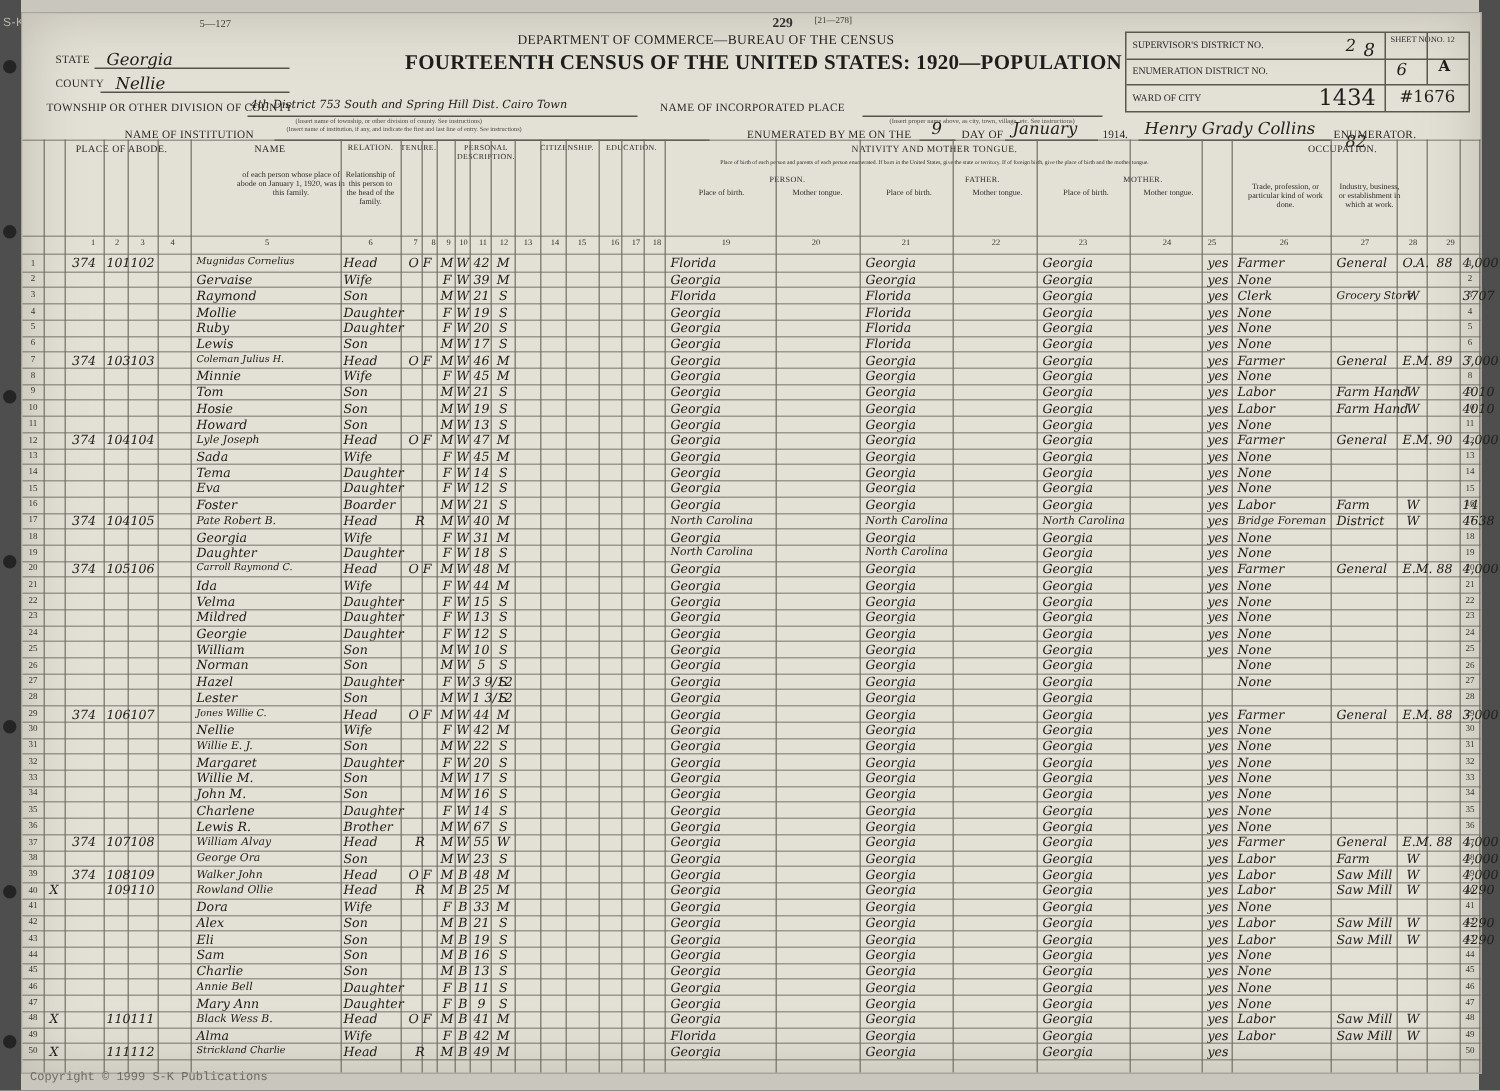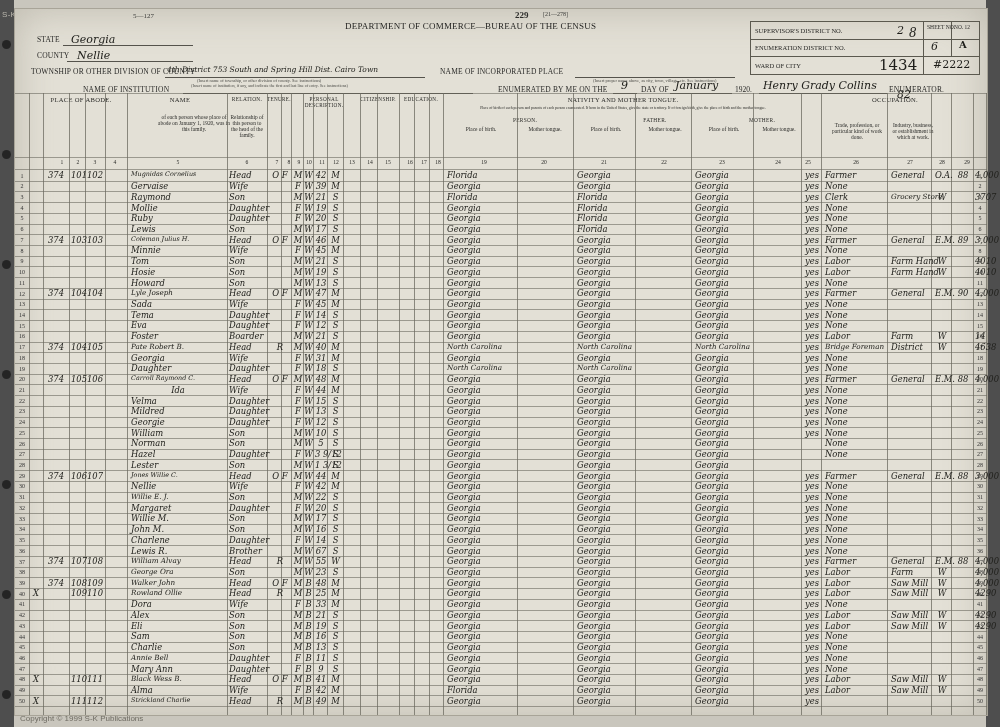--- a/index.html
+++ b/index.html
@@ -26,21 +26,21 @@
     position:absolute;left:2px;width:9px;height:9px;border-radius:50%;
     background:#1d1d1d;opacity:.85;
   }
   .watermark{
     position:absolute;left:2px;top:10px;
     color:#b9b6ac;font-size:8px;letter-spacing:.3px;
     white-space:nowrap;font-family:"Liberation Sans",sans-serif;
   }
   .watermark-bottom{
     position:absolute;left:20px;bottom:4px;
-    color:#6e6b62;font-size:8px;font-family:Liberation Sans, sans-serif;
+    color:#6e6b62;font-size:8px;font-family:Liberation Mono, monospace;
   }
 
   
   .hdr{position:absolute;left:0;top:0;width:972px;height:84px;}
   .formno{position:absolute;left:118px;top:3px;font-size:7px;color:#3a3a38;}
   .pageno{position:absolute;left:500px;top:1px;font-size:9px;font-weight:bold;color:#2e2e2c;}
   .pageno2{position:absolute;left:528px;top:2px;font-size:6px;color:#3a3a38;}
   .title-dept{
     position:absolute;left:330px;top:12px;font-size:9px;letter-spacing:.2px;color:#262624;
     font-family:"Liberation Serif",serif;
@@ -92,20 +92,21 @@
 
   <div class="watermark">S-K Publications - US Genealogy Archives - Rootsweb</div>
 
   <div class="paper">
 
     <div class="hdr">
       <div class="formno">5—127</div>
       <div class="pageno">229</div>
       <div class="pageno2">[21—278]</div>
       <div class="title-dept">DEPARTMENT OF COMMERCE—BUREAU OF THE CENSUS</div>
+      <div class="title-main">FOURTEENTH CENSUS OF THE UNITED STATES: 1920—POPULATION</div>
 
       <div class="fld" style="left:22px;top:26px;"><span class="lbl">STATE</span></div>
       <div class="rule" style="left:48px;top:36px;width:130px;"></div>
       <div class="cell" style="left:56px;top:24px;font-size:11px;">Georgia</div>
 
       <div class="fld" style="left:22px;top:42px;"><span class="lbl">COUNTY</span></div>
       <div class="rule" style="left:52px;top:52px;width:126px;"></div>
       <div class="cell" style="left:62px;top:40px;font-size:11px;">Nellie</div>
 
       <div class="fld" style="left:16px;top:58px;"><span class="lbl">TOWNSHIP OR OTHER DIVISION OF COUNTY</span></div>
@@ -120,42 +121,42 @@
       <div class="fld" style="left:68px;top:76px;"><span class="lbl">NAME OF INSTITUTION</span></div>
       <div class="rule" style="left:168px;top:84px;width:290px;"></div>
       <div class="fld" style="left:176px;top:74px;font-size:4.2px;color:#4a4a46;">(Insert name of institution, if any, and indicate the first and last line of entry. See instructions)</div>
 
       <div class="fld" style="left:483px;top:76px;"><span class="lbl">ENUMERATED BY ME ON THE</span></div>
       <div class="cell" style="left:606px;top:70px;font-size:11px;">9</div>
       <div class="rule" style="left:598px;top:84px;width:24px;"></div>
       <div class="fld" style="left:626px;top:76px;"><span class="lbl">DAY OF</span></div>
       <div class="cell" style="left:660px;top:70px;font-size:11px;">January</div>
       <div class="rule" style="left:655px;top:84px;width:62px;"></div>
-      <div class="fld" style="left:720px;top:76px;">1920.</div>
+      <div class="fld" style="left:720px;top:76px;">1914.</div>
       <div class="cell" style="left:748px;top:70px;font-size:11px;">Henry Grady Collins</div>
       <div class="rule" style="left:744px;top:84px;width:128px;"></div>
       <div class="fld" style="left:874px;top:76px;"><span class="lbl">ENUMERATOR.</span></div>
 
       <div class="supbox">
         <div class="r" style="top:17px;"></div>
         <div class="r" style="top:34px;"></div>
         <div class="c" style="left:172px;"></div>
         <div class="c" style="left:200px;height:34px;"></div>
         <div class="sup-t" style="left:4px;top:5px;">SUPERVISOR'S DISTRICT NO.</div>
         <div class="sup-v" style="left:146px;top:2px;">2</div>
         <div class="sup-v" style="left:158px;top:4px;font-size:12px;">8</div>
         <div class="sup-t" style="left:176px;top:2px;font-size:5.6px;">SHEET NO.</div>
         <div class="sup-t" style="left:203px;top:2px;font-size:5.4px;">NO. 12</div>
         <div class="sup-v" style="left:180px;top:18px;">6</div>
         <div class="sup-v" style="left:208px;top:17px;font-style:normal;font-weight:bold;font-size:10px;">A</div>
         <div class="sup-t" style="left:4px;top:22px;">ENUMERATION DISTRICT NO.</div>
         <div class="sup-v" style="left:146px;top:18px;margin-top:48px;">82</div>
         <div class="sup-t" style="left:4px;top:40px;">WARD OF CITY</div>
         <div class="sup-v" style="left:128px;top:34px;font-size:15px;font-style:normal;">1434</div>
-        <div class="sup-v" style="left:182px;top:36px;font-size:11px;font-style:normal;">#2222</div>
+        <div class="sup-v" style="left:182px;top:36px;font-size:11px;font-style:normal;">#1676</div>
       </div>
     </div>
 
     <div class="tbl">
 
       <div class="hline" style="top:0;"></div>
       <div class="hline" style="top:64px;"></div>
       <div class="hline" style="top:76px;"></div>
 
       <div class="hdr-group" style="left:14px;top:3px;width:104px;">PLACE OF ABODE.</div>
@@ -574,21 +575,21 @@
           <div class="cell" style="left: 680px; top: 281.08px; width: 56px; font-size: 8.4px;">Georgia</div>
           <div class="cell c" style="left: 790px; top: 281.08px; width: 14px; text-align: center; font-size: 8.4px;">yes</div>
           <div class="cell" style="left: 810px; top: 281.08px; width: 60px; font-size: 8.4px;">Farmer</div>
           <div class="cell" style="left: 876px; top: 281.08px; width: 40px; font-size: 8.4px;">General</div>
           <div class="cell c" style="left: 920px; top: 281.08px; width: 14px; text-align: center; font-size: 8.4px;">E.M.</div>
           <div class="cell c" style="left: 940px; top: 281.08px; width: 16px; text-align: center; font-size: 8.4px;">88</div>
           <div class="cell c" style="left: 960px; top: 281.08px; width: 10px; text-align: center; font-size: 8.4px;">4,000</div>
           <div class="hline" style="top: 302.12px;"></div>
           <div class="rowno" style="left: 2px; top: 294px;">21</div>
           <div class="rowno" style="left: 960px; top: 294px;">21</div>
-          <div class="cell" style="left: 116px; top: 291.8px; width: 94px; font-size: 8.4px; text-align: center;">Ida</div>
+          <div class="cell" style="left: 116px; top: 291.8px; width: 94px; font-size: 8.4px;">Ida</div>
           <div class="cell" style="left: 214px; top: 291.8px; width: 38px; font-size: 8.4px;">Wife</div>
           <div class="cell c" style="left: 278px; top: 291.8px; width: 10px; text-align: center; font-size: 8.4px;">F</div>
           <div class="cell c" style="left: 289px; top: 291.8px; width: 9px; text-align: center; font-size: 8.4px;">W</div>
           <div class="cell c" style="left: 300px; top: 291.8px; width: 12px; text-align: center; font-size: 8.4px;">44</div>
           <div class="cell c" style="left: 314px; top: 291.8px; width: 13px; text-align: center; font-size: 8.4px;">M</div>
           <div class="cell" style="left: 432px; top: 291.8px; width: 68px; font-size: 8.4px;">Georgia</div>
           <div class="cell" style="left: 562px; top: 291.8px; width: 56px; font-size: 8.4px;">Georgia</div>
           <div class="cell" style="left: 680px; top: 291.8px; width: 56px; font-size: 8.4px;">Georgia</div>
           <div class="cell c" style="left: 790px; top: 291.8px; width: 14px; text-align: center; font-size: 8.4px;">yes</div>
           <div class="cell" style="left: 810px; top: 291.8px; width: 60px; font-size: 8.4px;">None</div>

